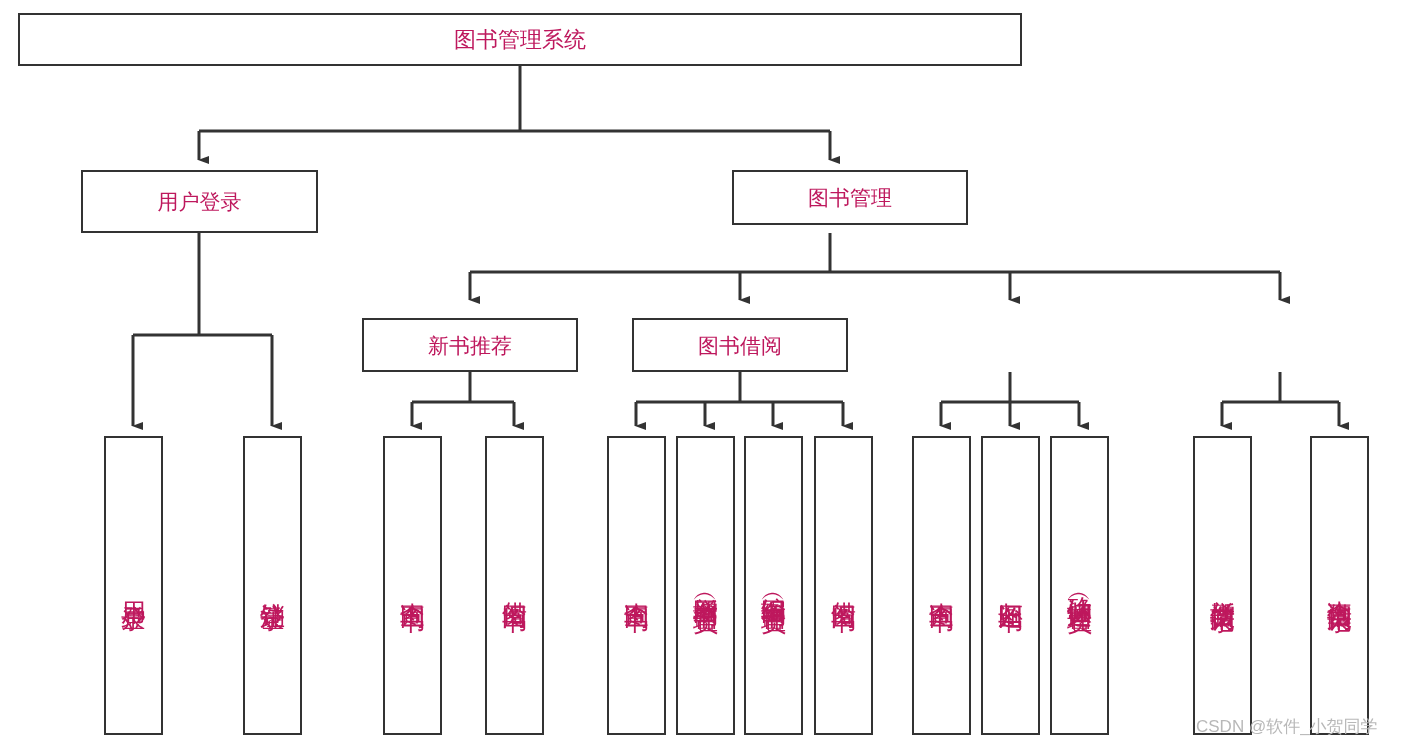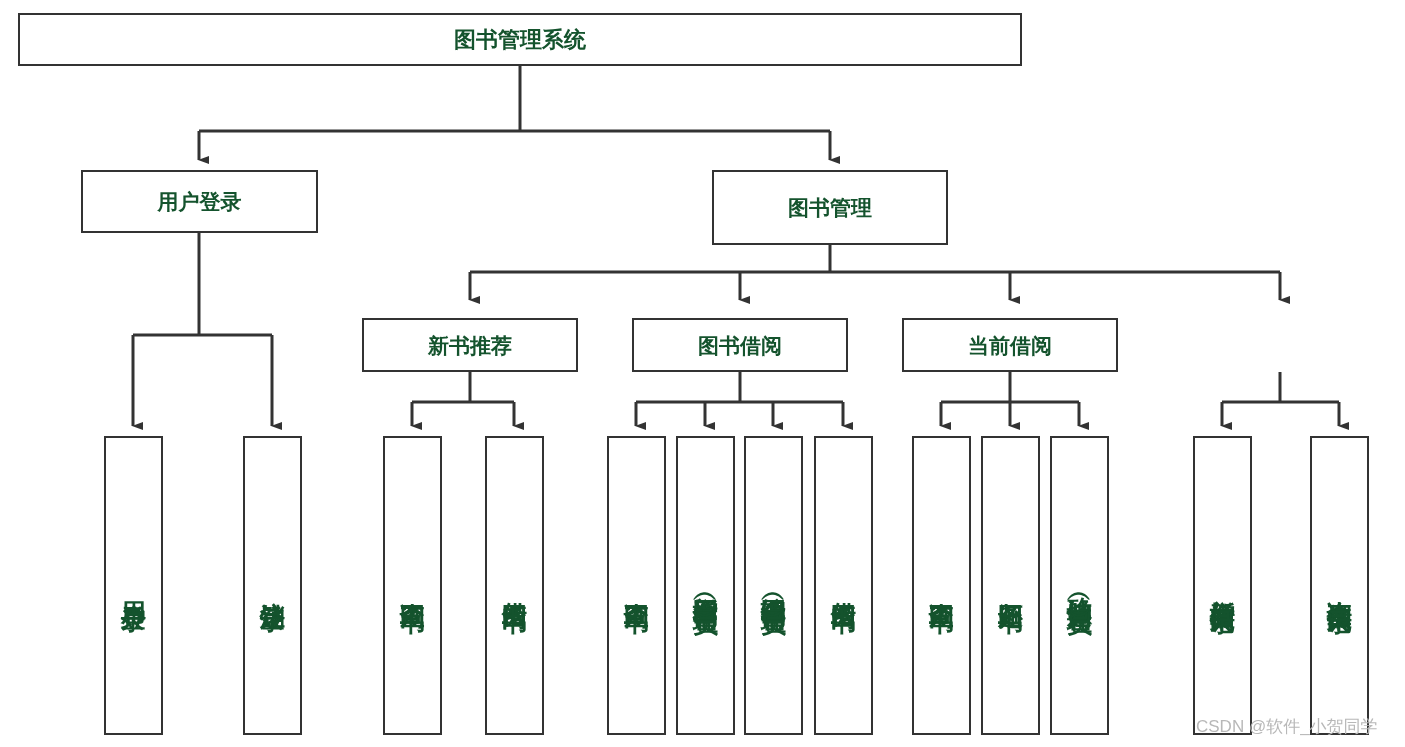--- a/index.html
+++ b/index.html
@@ -28,24 +28,23 @@
     position: absolute;
     box-sizing: border-box;
     border: 2px solid #333333;
     background: #ffffff;
     display: flex;
     align-items: center;
     justify-content: center;
     overflow: hidden;
   }
   .node-label {
-    color: #14532d;
+    color: #be185d;
     white-space: nowrap;
     line-height: 1.0;
-    font-weight: bold;
   }
   .node-h .node-label {
     font-size: 21px;
   }
   .node-root .node-label {
     font-size: 22px;
   }
   .node-v {
     align-items: center;
     justify-content: center;
@@ -120,32 +119,29 @@
     </g>
   </svg>
 
   <div class="node-box node-h node-root" style="left:18px; top:13px; width:1004px; height:53px;">
     <span class="node-label">图书管理系统</span>
   </div>
 
   <div class="node-box node-h" style="left:81px; top:170px; width:237px; height:63px;">
     <span class="node-label">用户登录</span>
   </div>
-  <div class="node-box node-h" style="left:712px; top:170px; width:236px; height:75px;">
+  <div class="node-box node-h" style="left:732px; top:170px; width:236px; height:55px;">
     <span class="node-label">图书管理</span>
   </div>
 
   <div class="node-box node-h" style="left:632px; top:318px; width:216px; height:54px;">
     <span class="node-label">图书借阅</span>
   </div>
   <div class="node-box node-h" style="left:362px; top:318px; width:216px; height:54px;">
     <span class="node-label">新书推荐</span>
-  </div>
-  <div class="node-box node-h" style="left:902px; top:318px; width:216px; height:54px;">
-    <span class="node-label">当前借阅</span>
   </div>
 
   <div class="node-box node-v" style="left:104px; top:436px; width:59px; height:299px;">
     <span class="node-label">用户登录</span>
   </div>
   <div class="node-box node-v" style="left:243px; top:436px; width:59px; height:299px;">
     <span class="node-label">注销登录</span>
   </div>
 
   <div class="node-box node-v" style="left:383px; top:436px; width:59px; height:299px;">

